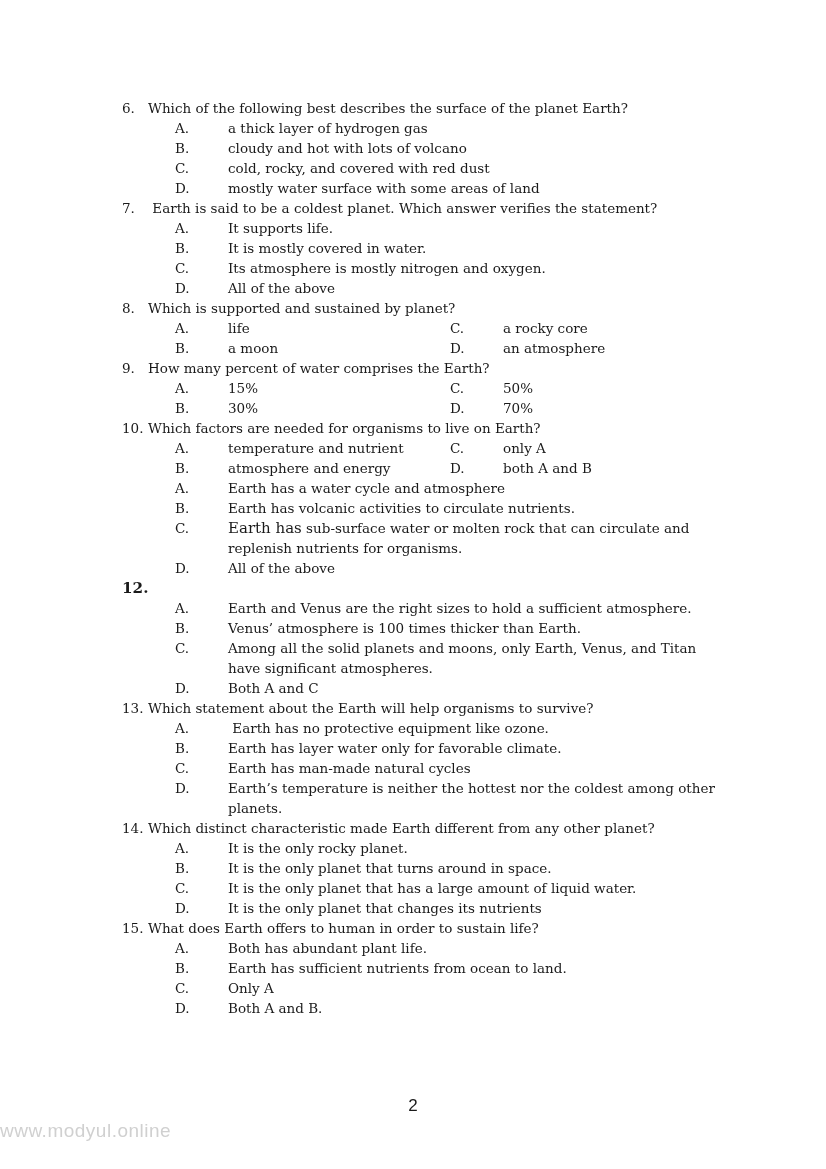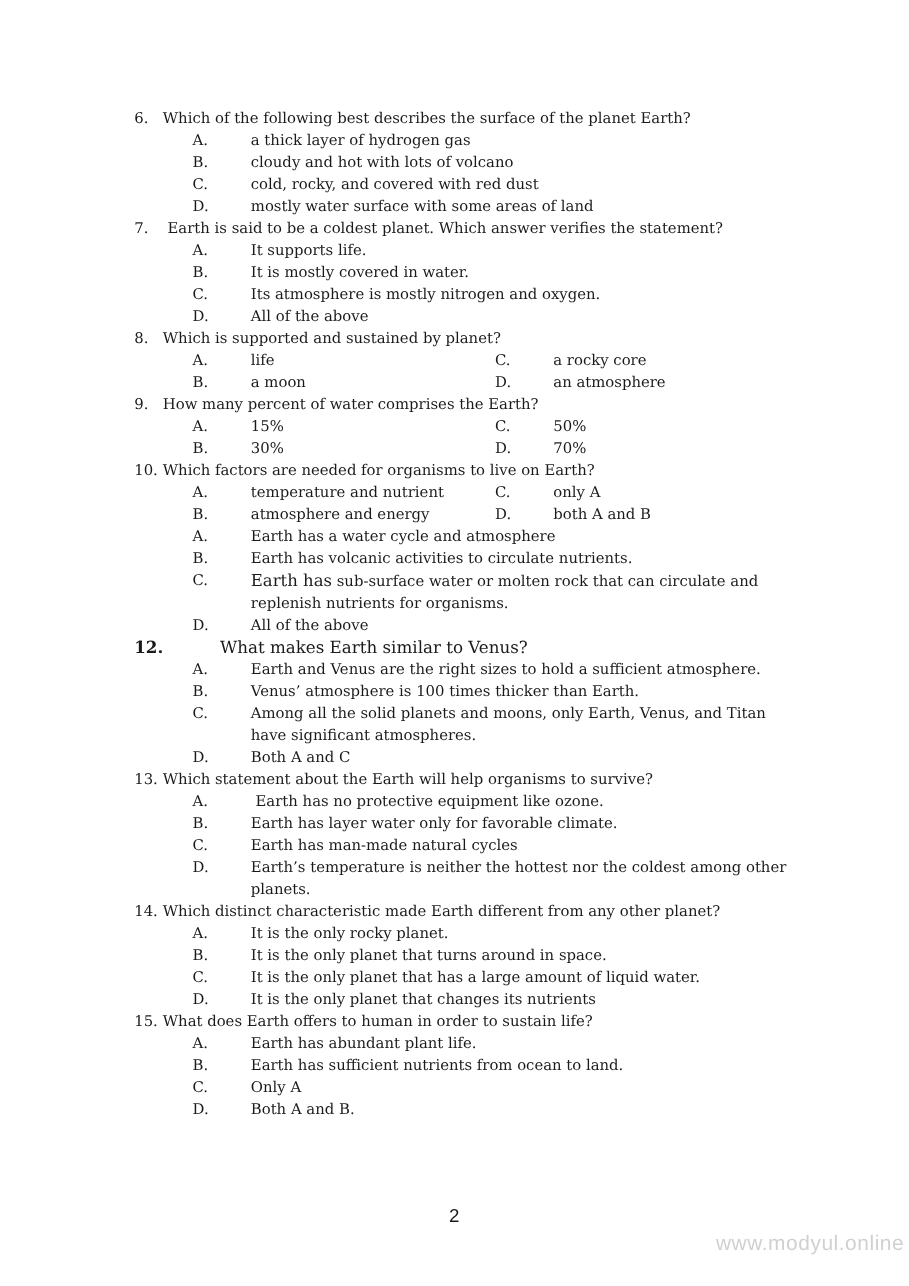--- a/index.html
+++ b/index.html
@@ -38,21 +38,21 @@
     top:1096px;
     text-align:center;
     font-family:"Liberation Sans", sans-serif;
     font-size:17px;
     color:#1a1a1a;
   }
   .watermark{
     position:absolute;
     left:0;right:4px;
     top:1120px;
-    text-align:right;
+    text-align:left;
     font-family:"Liberation Sans", sans-serif;
     font-size:19px;
     letter-spacing:0.5px;
     color:#d0d0d0;
   }
 </style>
 </head>
 <body>
 
 <div class="page">
@@ -200,21 +200,20 @@
         <div class="opt">
             <span class="opt-label">D.</span>
             <span class="opt-text">All of the above</span>
           </div>
       </div>
     </div>
 
     <div class="q large">
       <div class="q-line">
         <span class="q-num">12.</span>
-        <span class="q-text">What makes Earth similar to Venus?</span>
       </div>
       <div class="opts">
         <div class="opt">
             <span class="opt-label">A.</span>
             <span class="opt-text">Earth and Venus are the right sizes to hold a sufficient atmosphere.</span>
           </div>
         <div class="opt">
             <span class="opt-label">B.</span>
             <span class="opt-text">Venus’ atmosphere is 100 times thicker than Earth.</span>
           </div>
@@ -280,21 +279,21 @@
     </div>
 
     <div class="q">
       <div class="q-line">
         <span class="q-num">15.</span>
         <span class="q-text">What does Earth offers to human in order to sustain life?</span>
       </div>
       <div class="opts">
         <div class="opt">
             <span class="opt-label">A.</span>
-            <span class="opt-text">Earth has abundant plant life.</span>
+            <span class="opt-text">Both has abundant plant life.</span>
           </div>
         <div class="opt">
             <span class="opt-label">B.</span>
             <span class="opt-text">Earth has sufficient nutrients from ocean to land.</span>
           </div>
         <div class="opt">
             <span class="opt-label">C.</span>
             <span class="opt-text">Only A</span>
           </div>
         <div class="opt">

